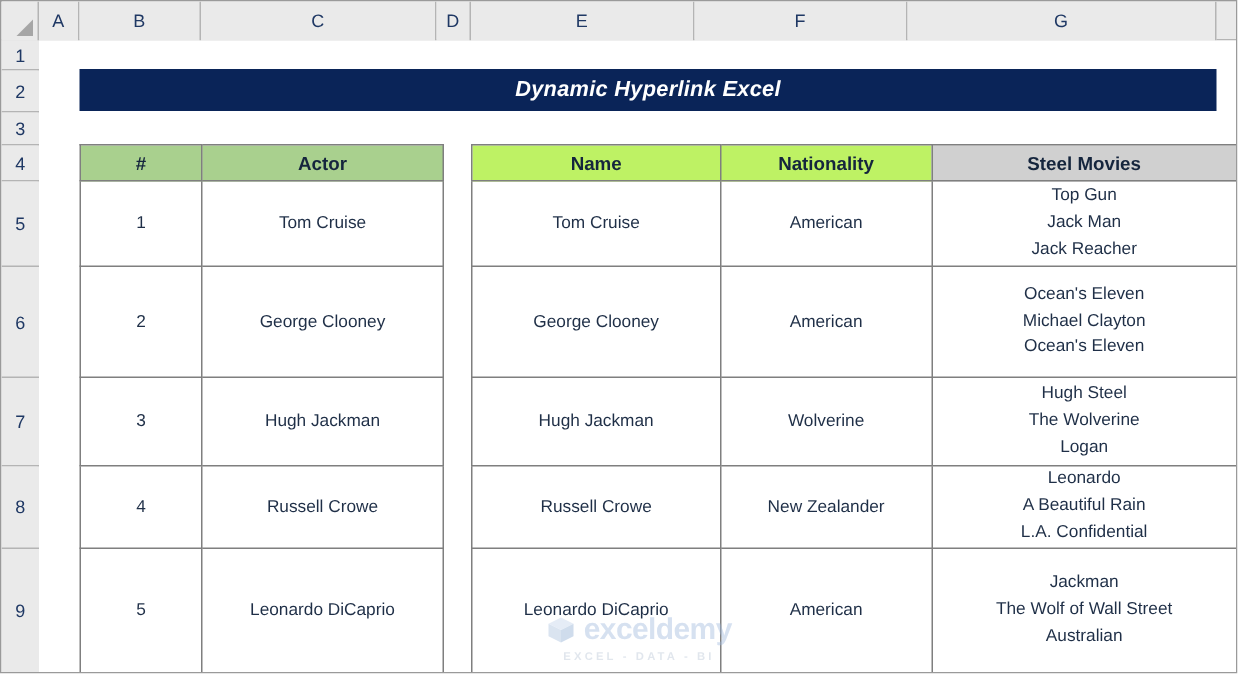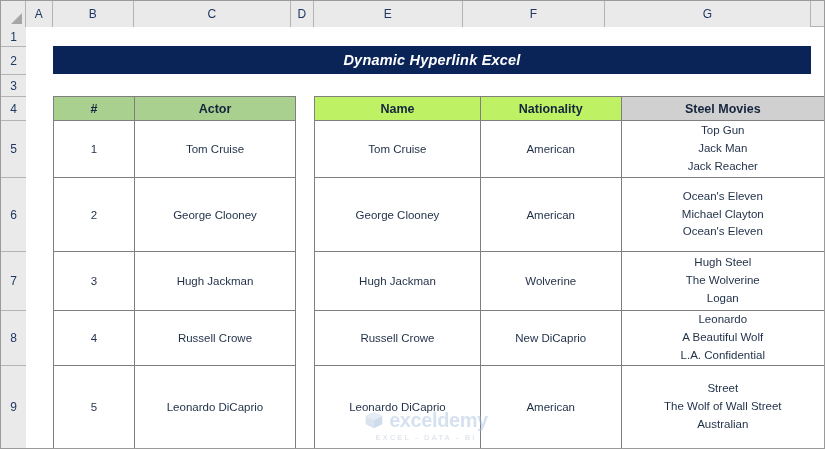--- a/index.html
+++ b/index.html
@@ -271,32 +271,32 @@
             <td>Hugh Jackman</td>
             <td>Wolverine</td>
             <td>
               <span class="movie-line">Hugh Steel</span>
               <span class="movie-line">The Wolverine</span>
               <span class="movie-line">Logan</span>
             </td>
           </tr>
           <tr style="height: 55px;">
             <td>Russell Crowe</td>
-            <td>New DiCaprio</td>
+            <td>New Zealander</td>
             <td>
               <span class="movie-line">Leonardo</span>
-              <span class="movie-line">A Beautiful Wolf</span>
+              <span class="movie-line">A Beautiful Rain</span>
               <span class="movie-line">L.A. Confidential</span>
             </td>
           </tr>
           <tr style="height: 83px;">
             <td>Leonardo DiCaprio</td>
             <td>American</td>
             <td>
-              <span class="movie-line">Street</span>
+              <span class="movie-line">Jackman</span>
               <span class="movie-line">The Wolf of Wall Street</span>
               <span class="movie-line">Australian</span>
             </td>
           </tr>
         </tbody>
     </table>
 
     <div class="watermark">
       <div class="wm-row">
         <svg class="wm-cube" viewBox="0 0 24 24">

